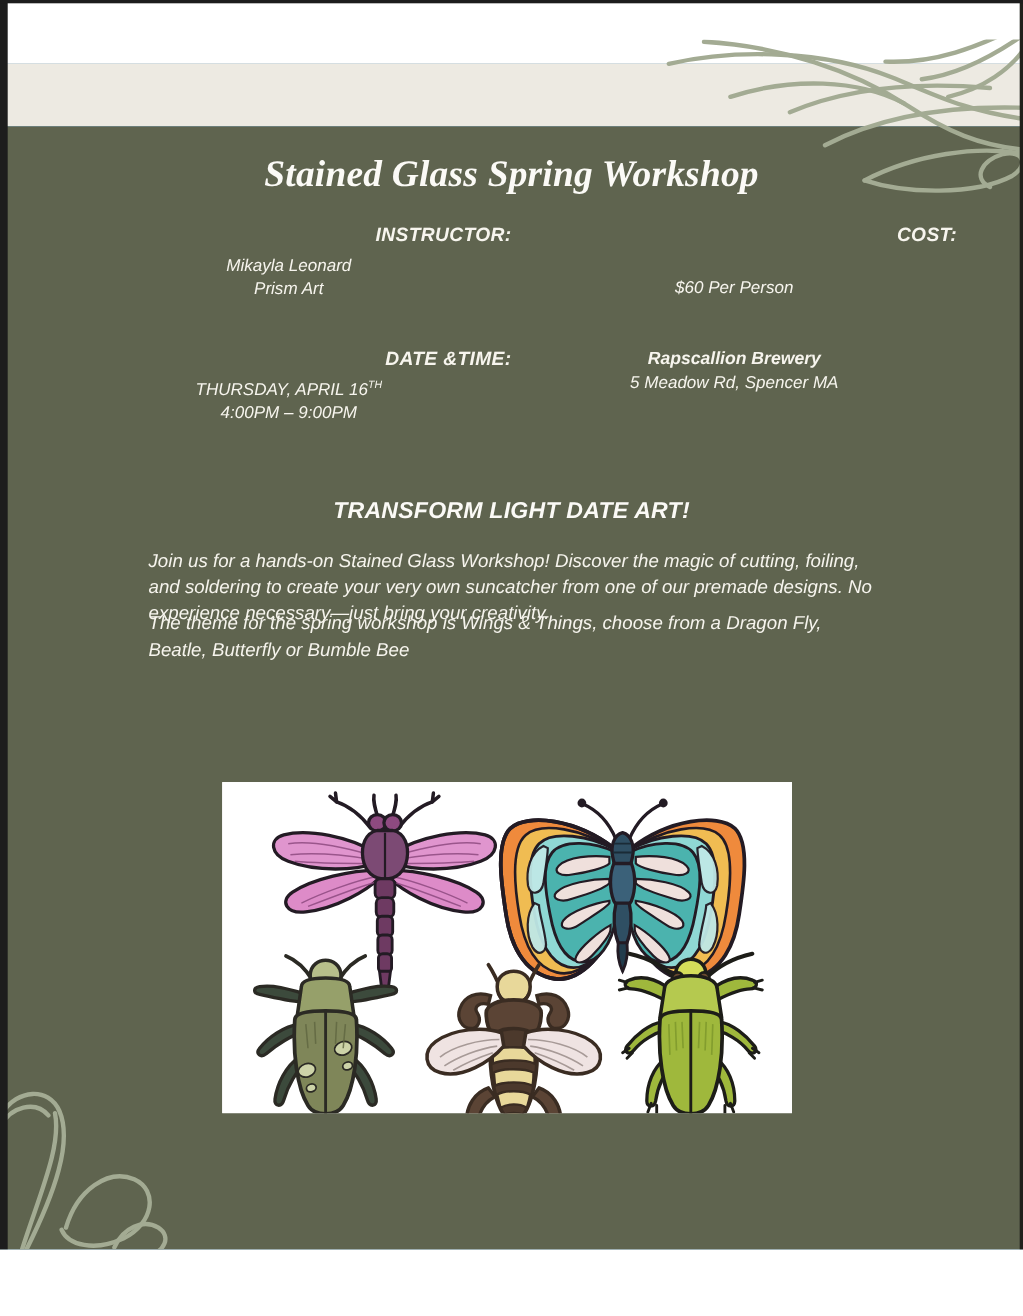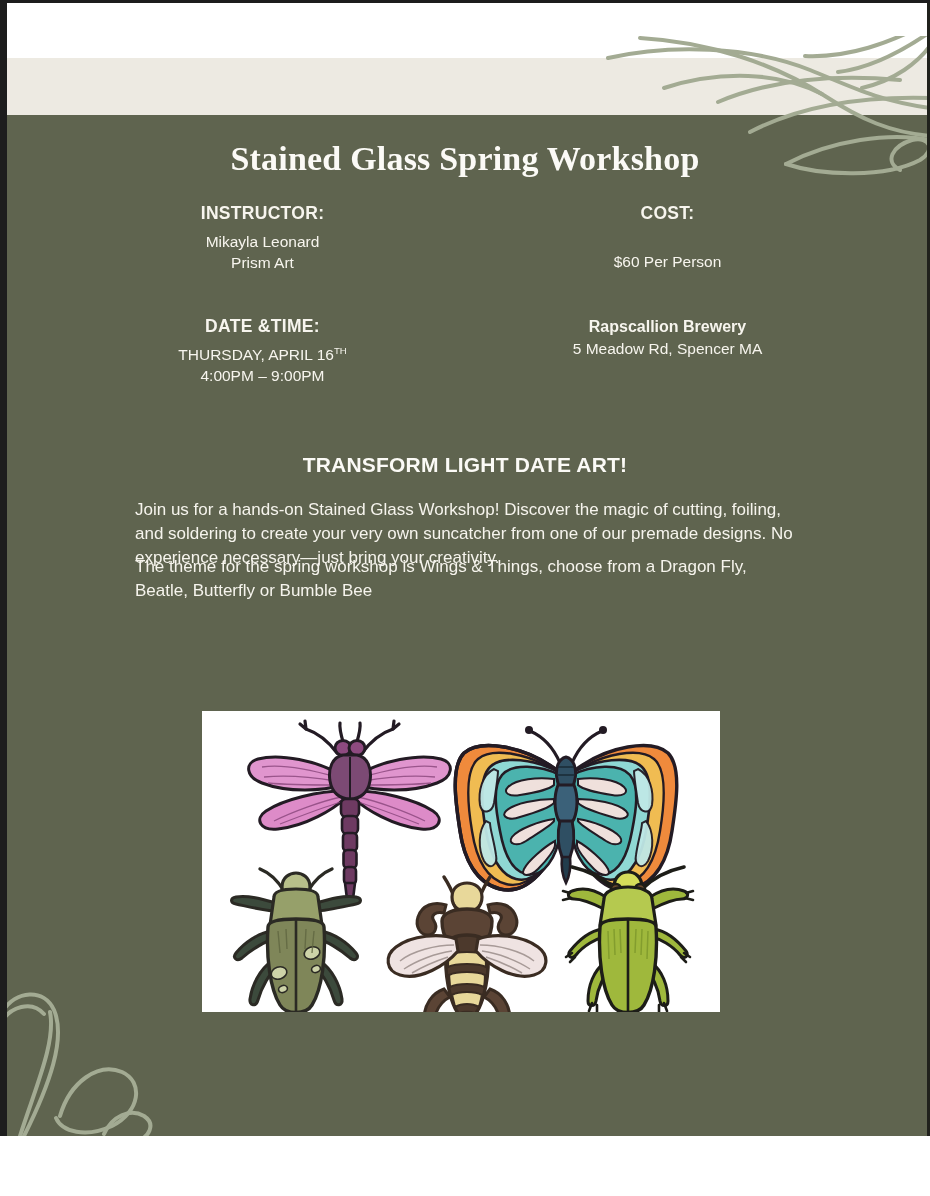--- a/index.html
+++ b/index.html
@@ -9,20 +9,21 @@
   }
   body {
     font-family: "Liberation Sans", sans-serif;
   }
   #poster {
     position: relative;
     width: 930px;
     height: 1136px;
     overflow: hidden;
     background: #0c4a6e;
+    font-style: italic;
   }
   
   .band-white {
     position: absolute;
     left: 0; top: 0;
     width: 930px; height: 58px;
     background: #ffffff;
   }
   .band-cream-top {
     position: absolute;
@@ -102,20 +103,21 @@
   .info-col {
     width: 50%;
     text-align: center;
     color: #f7f5ee;
   }
   .info-head {
     font-size: 17.5px;
     font-weight: 700;
     letter-spacing: 0.3px;
     margin-bottom: 7px;
+    text-align: right;
   }
   .info-line {
     font-size: 15.5px;
     font-weight: 400;
     line-height: 1.38;
   }
   .info-line.bold { font-weight: 700; font-size: 16px; }
   .sup { font-size: 0.62em; vertical-align: super; }
 
   .spacer-cost { height: 20px; }

